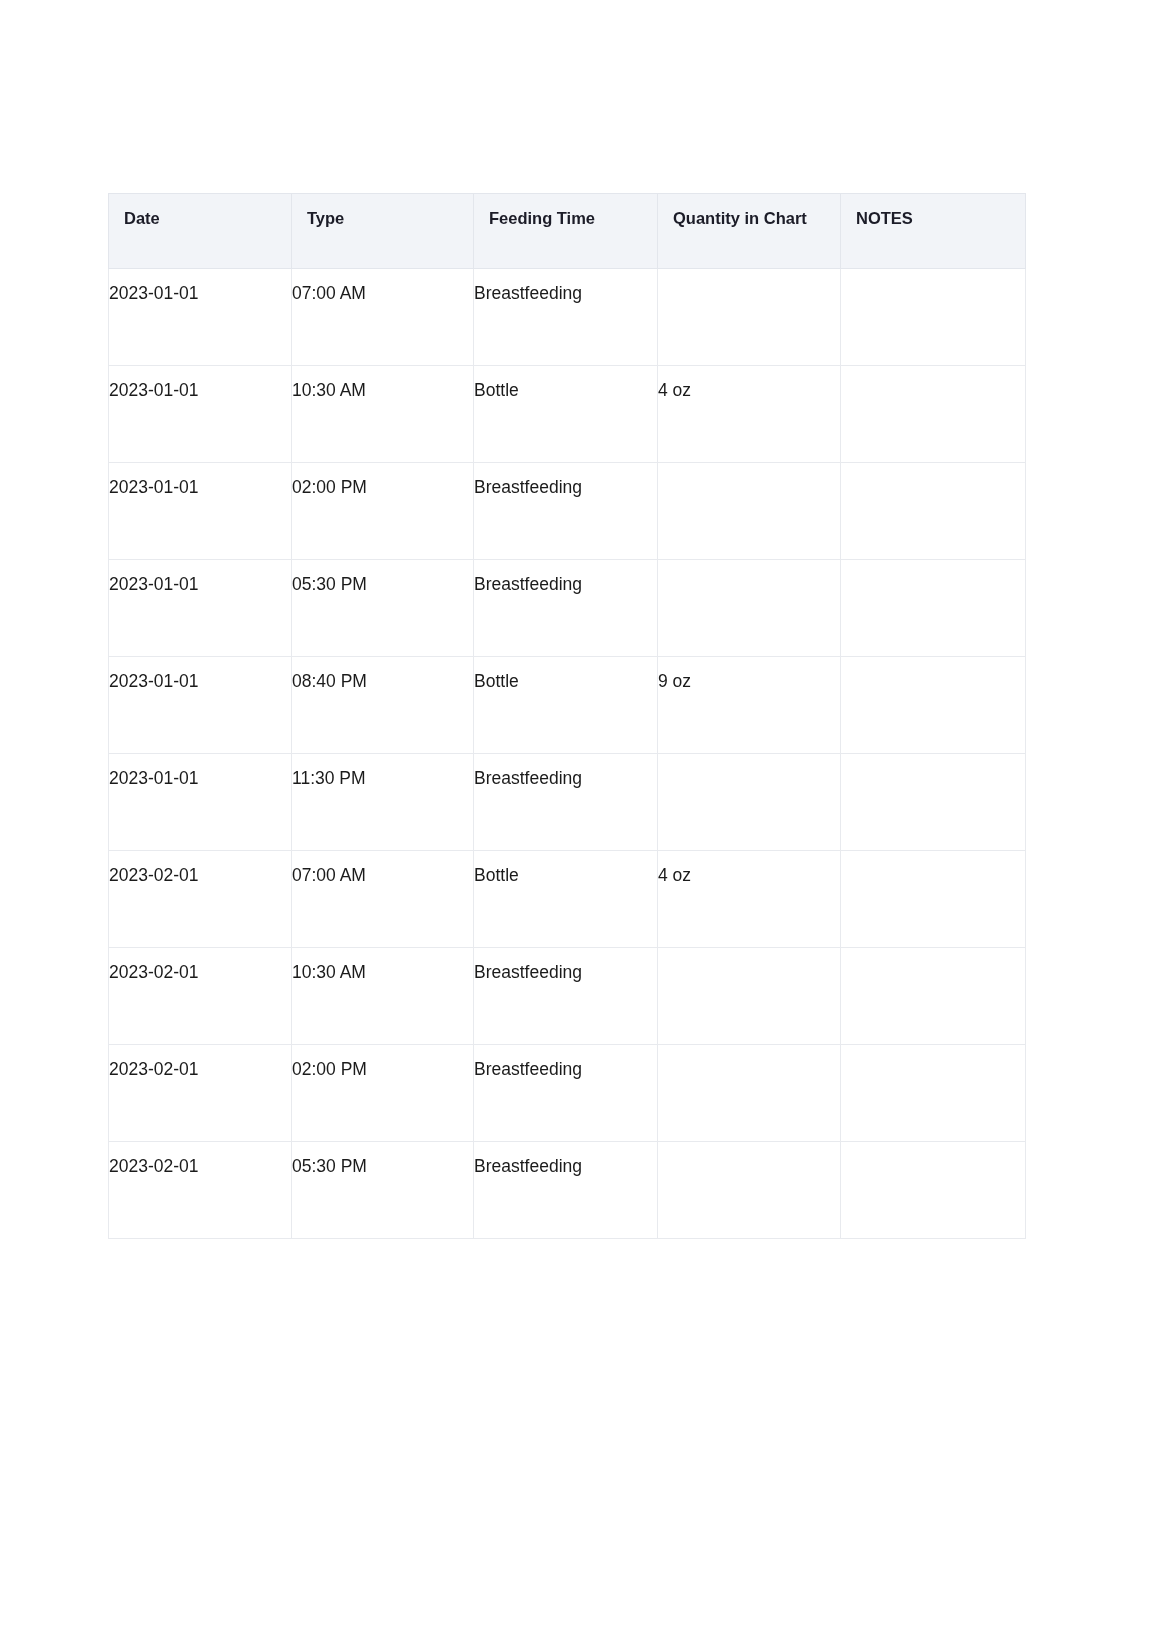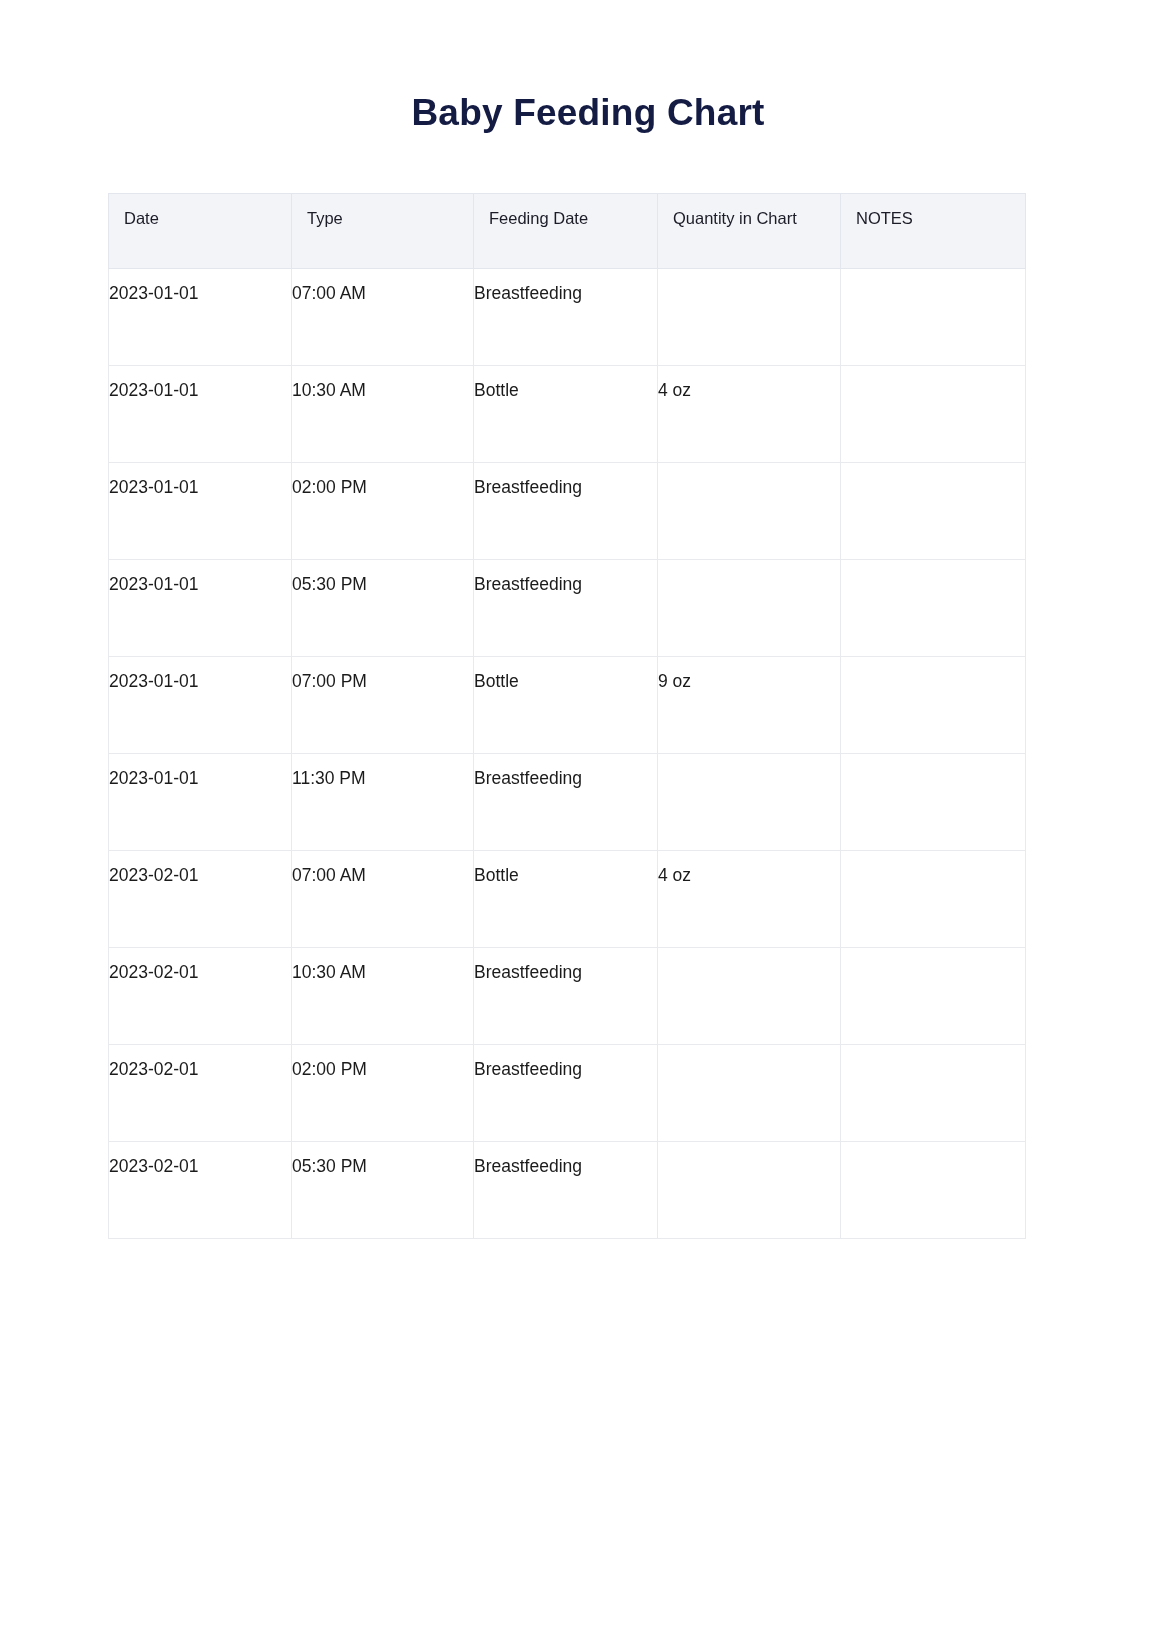--- a/index.html
+++ b/index.html
@@ -42,21 +42,21 @@
   }
   table.feed-table {
     width: 917px;
     border-collapse: collapse;
     table-layout: fixed;
     font-size: 17px;
   }
   table.feed-table th {
     background: #f2f4f8;
     text-align: left;
-    font-weight: normal;
+    font-weight: bold;
     font-size: 16.5px;
     color: #1c1c28;
     padding: 14px 15px 16px 15px;
     border: 1px solid #e3e6ec;
     vertical-align: top;
     height: 44px;
     line-height: 1.25;
   }
   table.feed-table td {
     border: 1px solid #e8eaee;
@@ -71,36 +71,35 @@
   .col-time   { width: 182px; }
   .col-type   { width: 184px; }
   .col-qty    { width: 183px; }
   .col-notes  { width: 185px; }
 </style>
 </head>
 <body>
 
 <div class="page">
 
-  <div class="doc-title">Baby Feeding Chart</div>
 
   <div class="table-wrap">
     <table class="feed-table">
       <colgroup>
         <col class="col-date">
         <col class="col-time">
         <col class="col-type">
         <col class="col-qty">
         <col class="col-notes">
       </colgroup>
       <thead>
         <tr>
           <th>Date</th>
           <th>Type</th>
-          <th>Feeding Date</th>
+          <th>Feeding Time</th>
           <th>Quantity in Chart</th>
           <th>NOTES</th>
         </tr>
       </thead>
       <tbody>
         <tr>
           <td>2023-01-01</td>
           <td>07:00 AM</td>
           <td>Breastfeeding</td>
           <td></td>
@@ -122,21 +121,21 @@
         </tr>
         <tr>
           <td>2023-01-01</td>
           <td>05:30 PM</td>
           <td>Breastfeeding</td>
           <td></td>
           <td></td>
         </tr>
         <tr>
           <td>2023-01-01</td>
-          <td>07:00 PM</td>
+          <td>08:40 PM</td>
           <td>Bottle</td>
           <td>9 oz</td>
           <td></td>
         </tr>
         <tr>
           <td>2023-01-01</td>
           <td>11:30 PM</td>
           <td>Breastfeeding</td>
           <td></td>
           <td></td>

